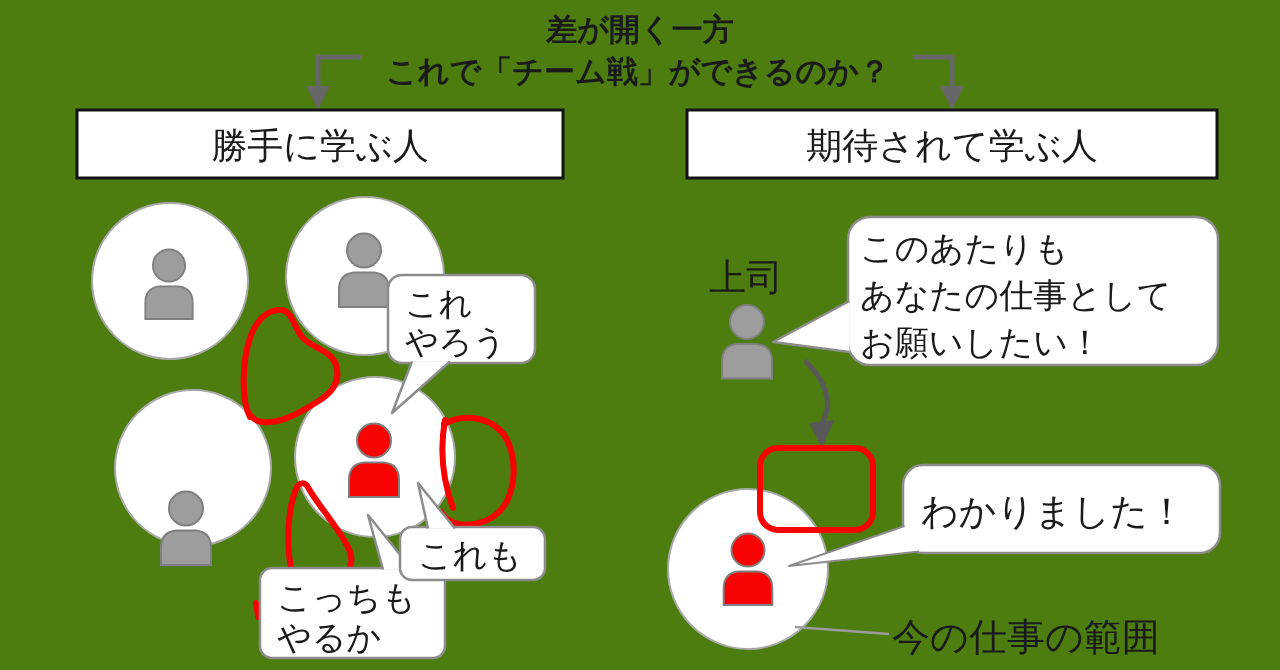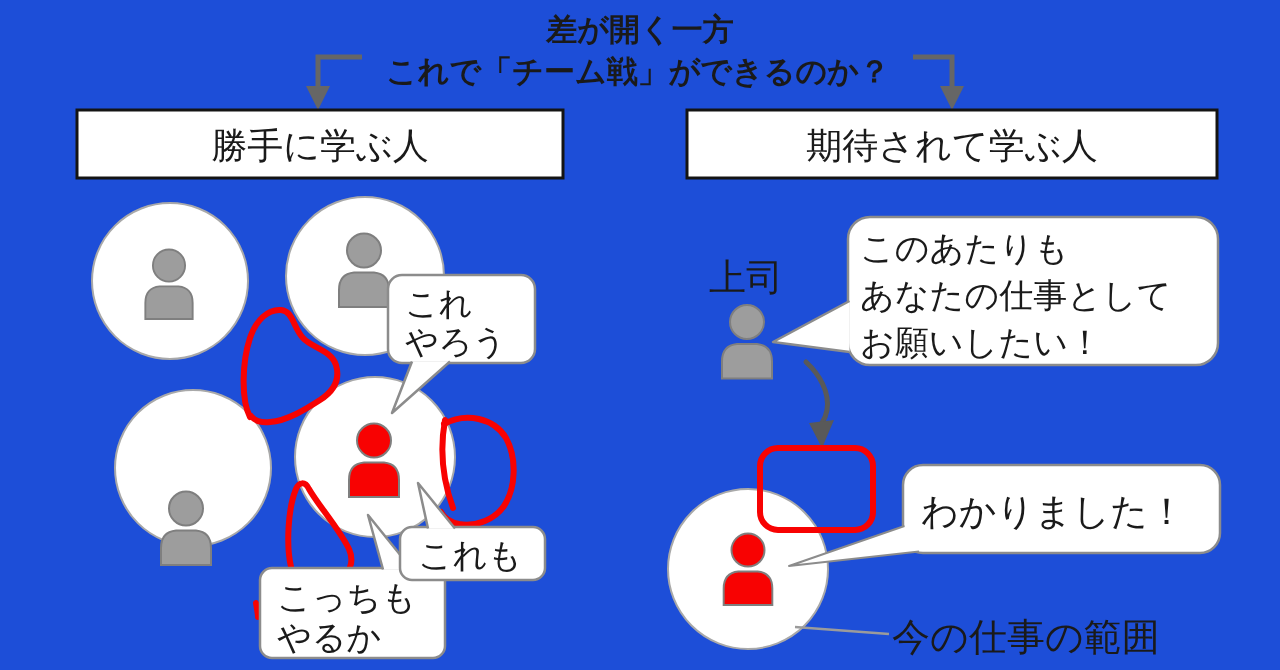--- a/index.html
+++ b/index.html
@@ -1,16 +1,16 @@
 <!DOCTYPE html>
 <html><head>
 <meta charset="utf-8">
 <style>
   html,body{margin:0;padding:0;background:#ffffff;}
-  .canvas{position:relative;width:1280px;height:670px;background:#1d4ed8;overflow:hidden;}
+  .canvas{position:relative;width:1280px;height:670px;background:#4d7c0f;overflow:hidden;}
   svg{display:block;font-family:"Liberation Sans","DejaVu Sans",sans-serif;}
   text{fill:#1a1a1a;}
   .title-line{font-weight:bold;font-size:31px;}
   .box-rect{fill:#ffffff;stroke:#141414;stroke-width:3;}
   .box-label{font-size:36px;}
   .member-circle{fill:#ffffff;stroke:#a9a9a9;stroke-width:2;}
   .person{stroke:#7f7f7f;stroke-width:2;}
   .p-gray{fill:#9d9d9d;}
   .p-red{fill:#f80202;}
   .scribble{fill:none;stroke:#f80202;stroke-width:6;stroke-linecap:round;}

